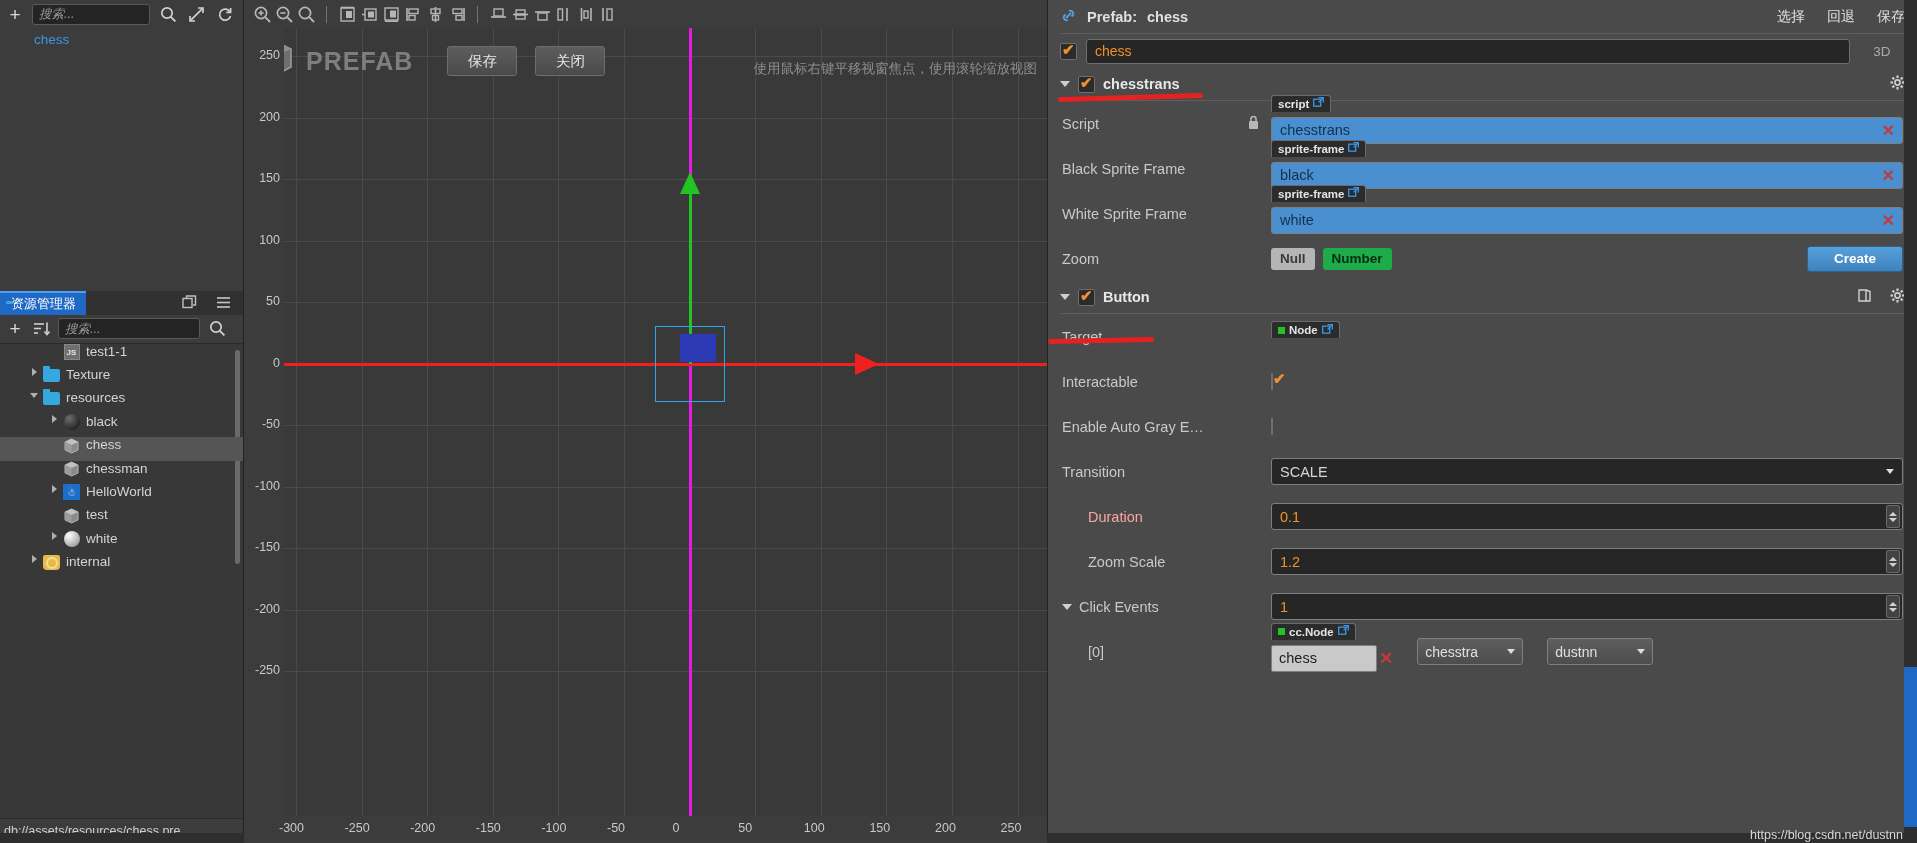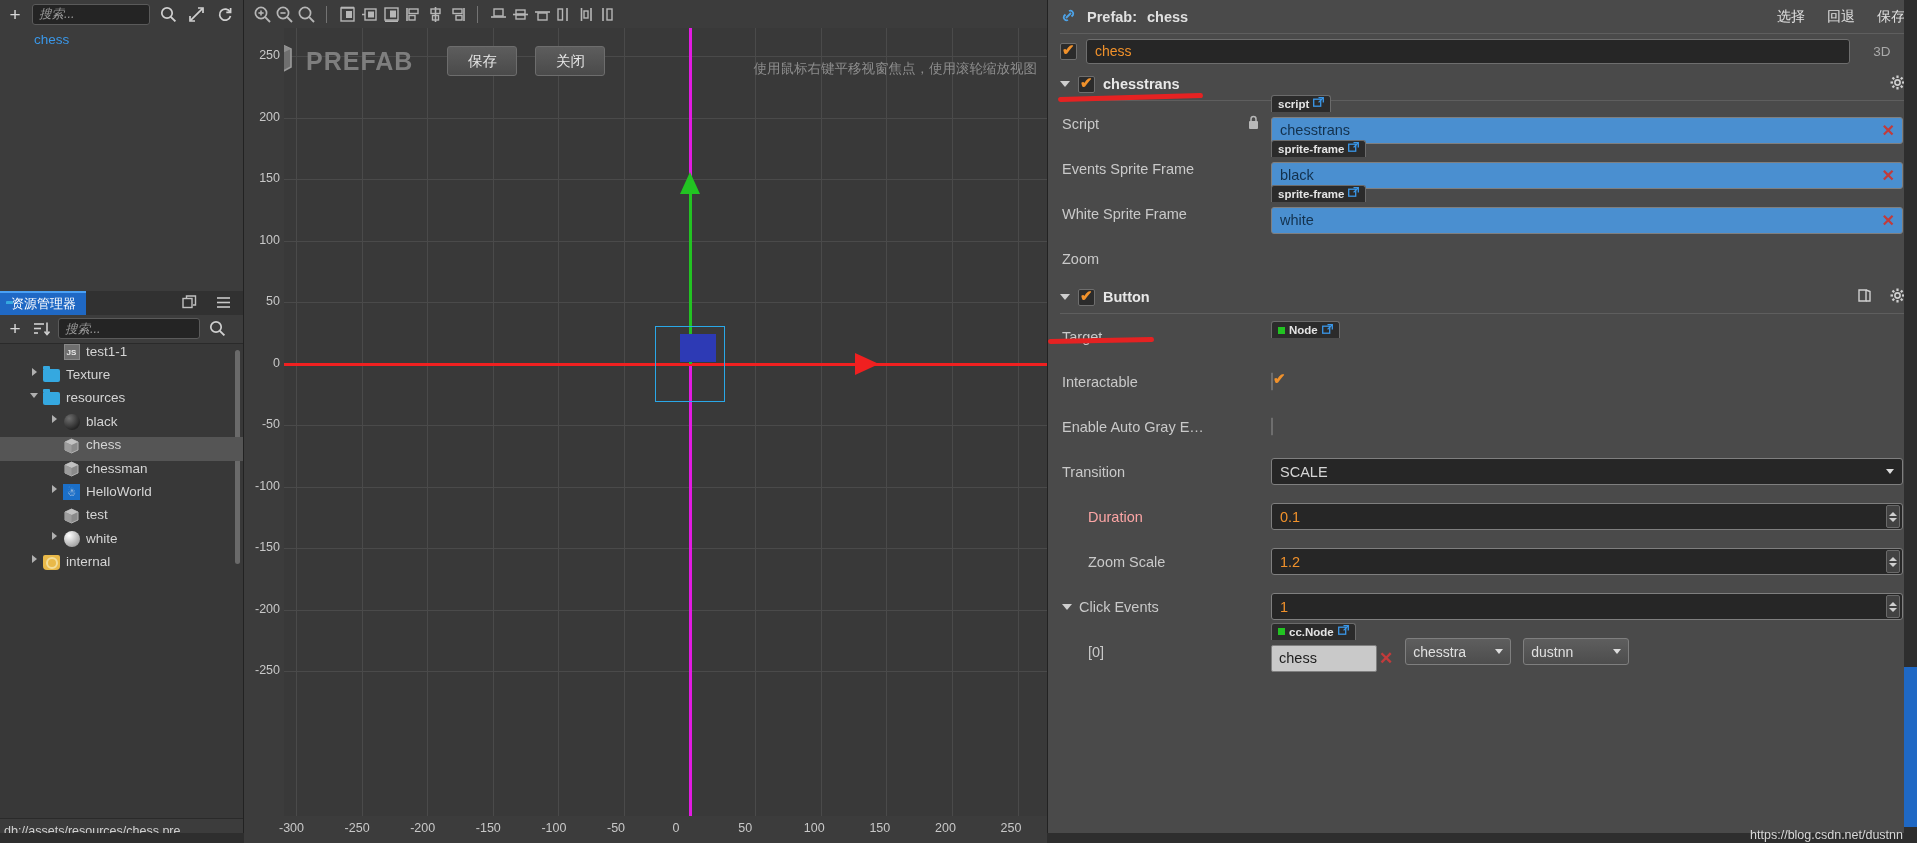--- a/index.html
+++ b/index.html
@@ -179,21 +179,21 @@
           display: flex; flex-direction: column; justify-content: center; gap: 2px;
           background: #424242; border: 1px solid #6a6a6a; border-radius: 2px; cursor: pointer; }
   .spin i { width: 0; height: 0; margin: 0 auto; }
   .spin i.up { border-bottom: 4px solid #d0d0d0; border-left: 4px solid transparent; border-right: 4px solid transparent; }
   .spin i.dn { border-top: 4px solid #d0d0d0; border-left: 4px solid transparent; border-right: 4px solid transparent; }
   .selectfield { height: 27px; background: #262626; border: 1px solid #7f7f7f; border-radius: 3px;
                  display: flex; align-items: center; padding: 0 8px; color: #d5d5d5;
                  font-size: 14.5px; justify-content: space-between; cursor: pointer; }
   .cbx.plain { background:#2b2b2b; }
 
-  .ev-row { display: flex; align-items: center; gap: 12px; }
+  .ev-row { display: flex; align-items: center; gap: 24px; }
   .ev-node { width: 106px; height: 27px; background: #c9c9c9; border: 1px solid #7f7f7f;
              border-radius: 2px; display: flex; align-items: center; padding: 0 7px;
              color: #1d1d1d; font-size: 14.5px; }
   .ev-x { color: #c23b3b; font-size: 17px; font-weight: bold; margin-left: 2px; cursor: pointer; }
   .ev-sel { width: 106px; height: 27px; background: linear-gradient(#5e5e5e,#4d4d4d);
             border: 1px solid #7f7f7f; border-radius: 3px; display: flex; align-items: center;
             justify-content: space-between; padding: 0 7px; color: #e0e0e0; font-size: 14px; cursor: pointer; }
   .caret { width:0;height:0;border-top:5px solid #ddd;border-left:4px solid transparent;border-right:4px solid transparent; }
 
   .insp-scroll { position: absolute; right: 5px; top: 384px; width: 5px; height: 288px;
@@ -649,21 +649,21 @@
                   </svg></span>
               </span>
               <div class="assetfield">
                 <span>chesstrans</span>
                 <span class="xbtn">✕</span>
               </div>
             </div>
           </div>
         </div>
         <div class="prop-row">
-          <div class="prop-label">Events Sprite Frame</div>
+          <div class="prop-label">Black Sprite Frame</div>
           <div class="lock-ico"></div>
           <div class="prop-ctl">
             <div class="tagged">
               <span class="tag">
                 <span>sprite-frame</span>
                 <span class="extico"><svg width="11" height="11" viewBox="0 0 11 11">
                     <rect x="0.7" y="2.2" width="7" height="7" fill="none" stroke="#3a97e8" stroke-width="1.3"></rect>
                     <path d="M5.5 0.7 L10.3 0.7 L10.3 5.5" fill="none" stroke="#3a97e8" stroke-width="1.3"></path>
                     <line x1="10" y1="1" x2="5.6" y2="5.4" stroke="#3a97e8" stroke-width="1.3"></line>
                   </svg></span>
@@ -691,20 +691,27 @@
               <div class="assetfield">
                 <span>white</span>
                 <span class="xbtn">✕</span>
               </div>
             </div>
           </div>
         </div>
         <div class="prop-row">
           <div class="prop-label">Zoom</div>
           <div class="lock-ico"></div>
+          <div class="prop-ctl">
+            <div style="display:flex;align-items:center;gap:8px">
+              <span class="pill null">Null</span>
+              <span class="pill number">Number</span>
+              <span class="btn-blue" style="margin-left:auto;width:96px">Create</span>
+            </div>
+          </div>
         </div>
         <div class="comp-head">
           <span class="tri"></span>
           <span class="cbx on"></span>
           <span class="comp-name">Button</span>
           <span class="comp-icons">
             <span><svg width="15" height="15" viewBox="0 0 15 15">
                 <path d="M2 2 L9 2 L9 13 L2 13 Z" fill="none" stroke="#d0d0d0" stroke-width="1.4"></path>
                 <path d="M9 2 L13 3.5 L13 13 L9 13" fill="none" stroke="#d0d0d0" stroke-width="1.4"></path>
               </svg></span>

